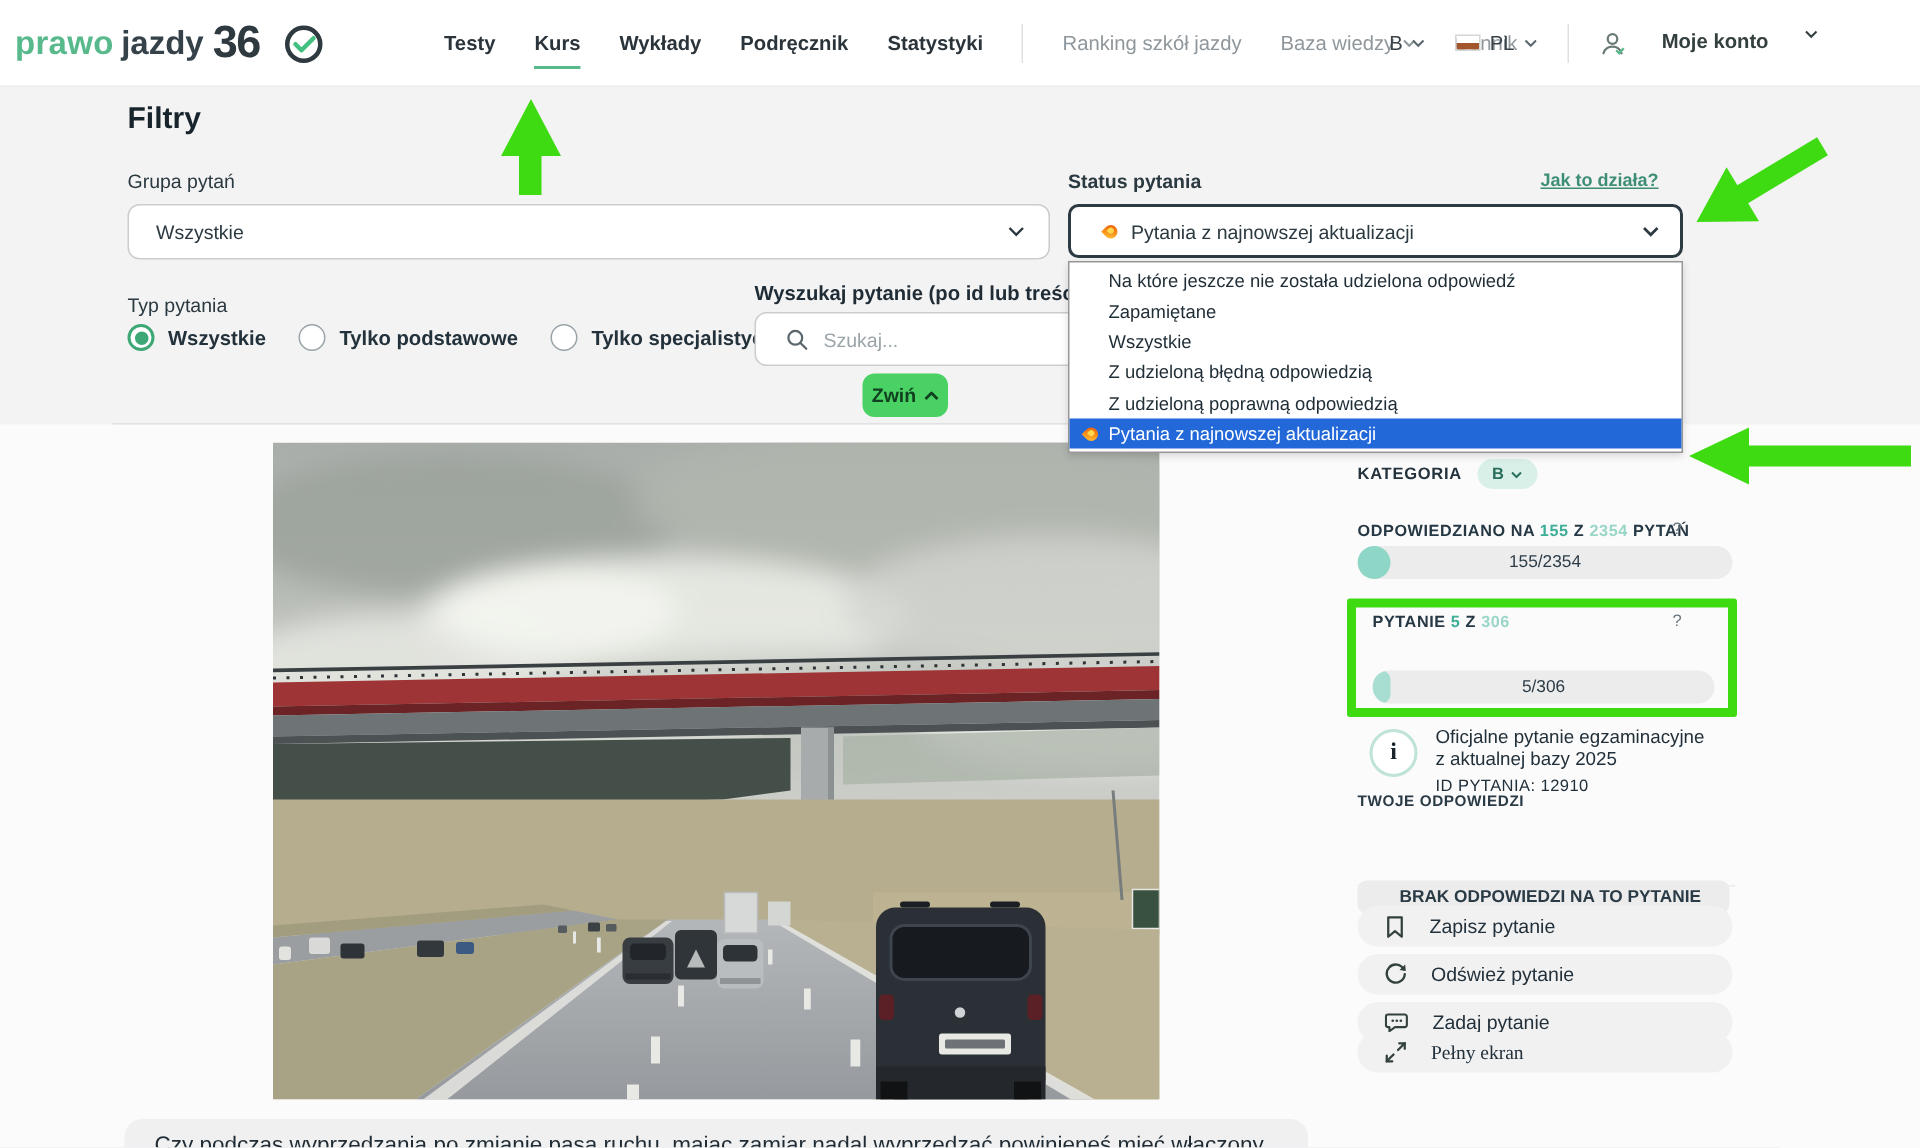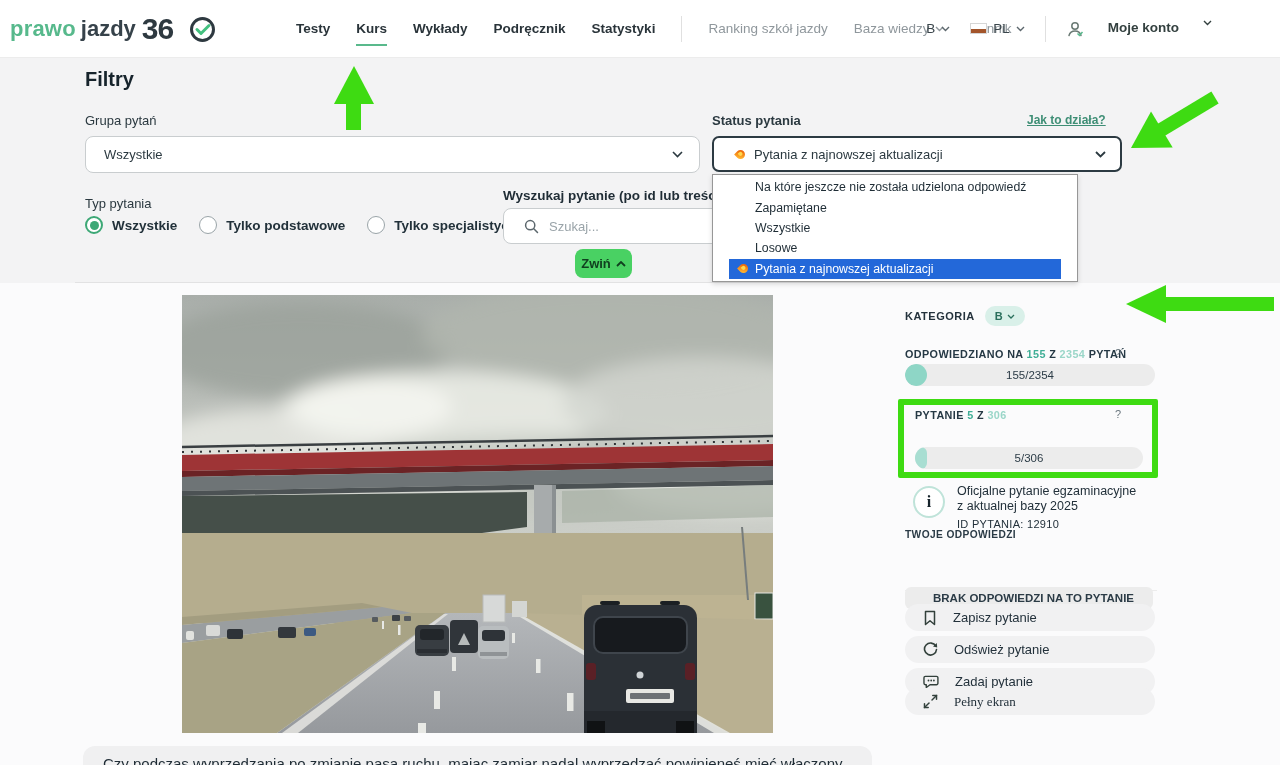--- a/index.html
+++ b/index.html
@@ -25,21 +25,21 @@
 
   
   #filters-title{left:85px;top:68px;font-size:20px;font-weight:700;color:#17242c;}
   .field-label{font-size:13px;color:#2b3940;font-weight:500;}
   .select{background:#fff;border:1px solid #c9cdcf;border-radius:8px;display:flex;align-items:center;font-size:13px;color:#2b3940;box-sizing:border-box;}
   #group-select{left:85px;top:136px;width:615px;height:37px;padding:0 16px 0 18px;}
   #status-select{left:712px;top:136px;width:410px;height:36px;padding:0 14px 0 22px;border:2px solid #2c3a42;border-radius:7px;font-weight:500;gap:9px;}
   .select .grow{flex:1;}
   #how-link{left:1027px;top:113px;font-size:12px;color:#3e8e75;text-decoration:underline;font-weight:600;}
   
-  #status-dropdown{left:712px;top:174px;width:366px;background:#fff;border:1px solid #979797;box-sizing:border-box;z-index:50;padding:2px 16px;box-shadow:0 2px 5px rgba(0,0,0,.15);}
+  #status-dropdown{left:712px;top:174px;width:410px;background:#fff;border:1px solid #979797;box-sizing:border-box;z-index:50;padding:2px 0;box-shadow:0 2px 5px rgba(0,0,0,.15);}
   .opt{height:20.4px;display:flex;align-items:center;padding-left:26px;font-size:12.3px;color:#1f2d36;cursor:pointer;}
   .opt.selected{background:#2368d9;color:#ffffff;padding-left:10px;gap:7px;font-weight:500;}
   .flame{width:9px;height:9px;background:linear-gradient(145deg,#ffb32e 20%,#f1730f 70%,#e8590c);border-radius:50% 0 50% 50%;transform:rotate(-135deg);display:inline-block;position:relative;flex:0 0 auto;}
   .flame::after{content:"";position:absolute;left:2.5px;top:2.5px;width:4px;height:4px;background:#ffd84d;border-radius:50% 0 50% 50%;}
   
   #type-label{left:85px;top:196px;}
   #radio-row{left:85px;top:216px;display:flex;align-items:center;gap:22px;}
   .radio-item{display:flex;align-items:center;gap:9px;font-size:13.5px;font-weight:600;color:#22313a;}
   .radio{width:18px;height:18px;border-radius:50%;box-sizing:border-box;background:#fff;border:1.6px solid #9aa4a8;}
   .radio.checked{border:2px solid #3da876;display:flex;align-items:center;justify-content:center;}
@@ -163,21 +163,22 @@
     <span class="grow">Pytania z najnowszej aktualizacji</span>
     <svg width="11" height="7" viewBox="0 0 11 7">
         <path d="M1 1 l4.5 4.5 L10 1" fill="none" stroke="#2b3940" stroke-width="1.8"></path>
       </svg>
   </div>
 
   <div class="abs" id="status-dropdown">
     <div class="opt">Na które jeszcze nie została udzielona odpowiedź</div>
     <div class="opt">Zapamiętane</div>
     <div class="opt">Wszystkie</div>
-    <div class="opt">Losowe</div>
+    <div class="opt">Z udzieloną błędną odpowiedzią</div>
+    <div class="opt">Z udzieloną poprawną odpowiedzią</div>
     <div class="opt selected">
         <span class="flame"></span>
         <span>Pytania z najnowszej aktualizacji</span>
       </div>
   </div>
 
   <div class="abs field-label" id="type-label">Typ pytania</div>
   <div class="abs" id="radio-row">
     <span class="radio-item">
         <span class="radio checked"></span>

